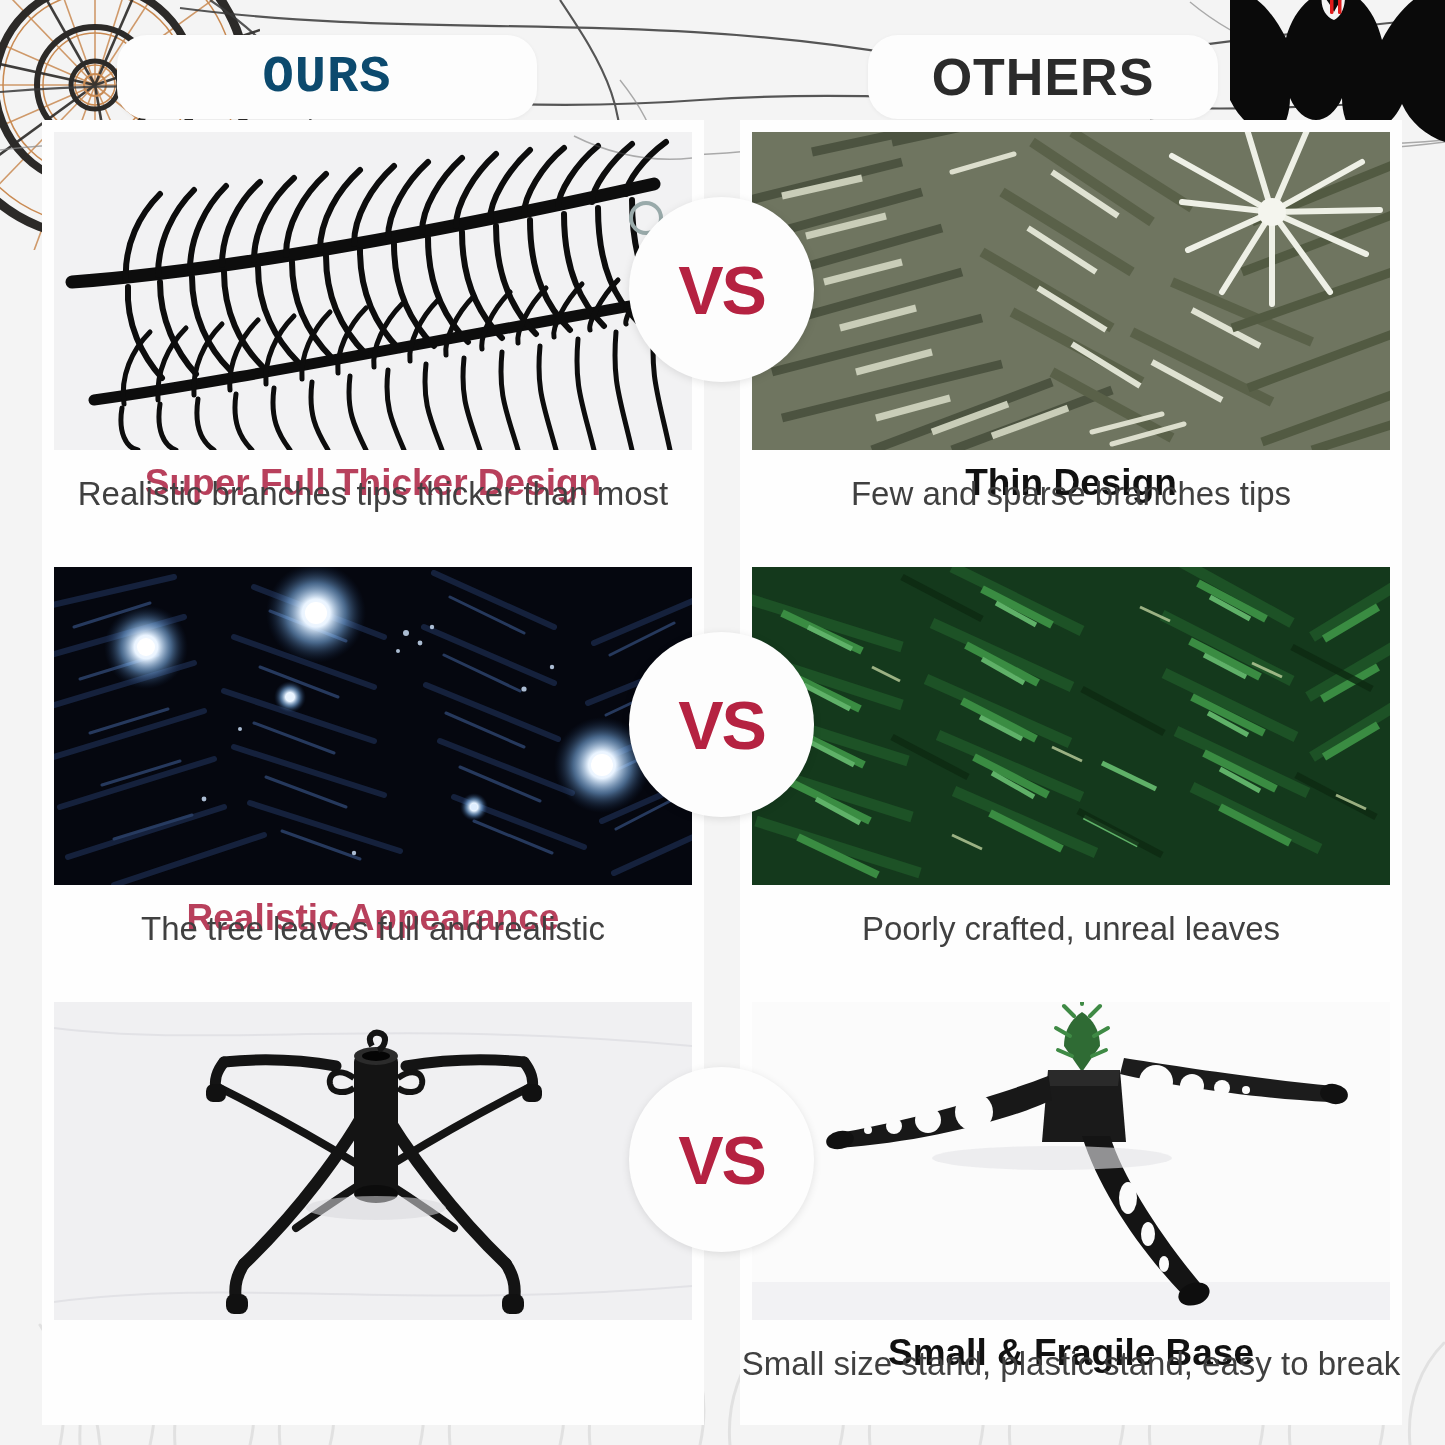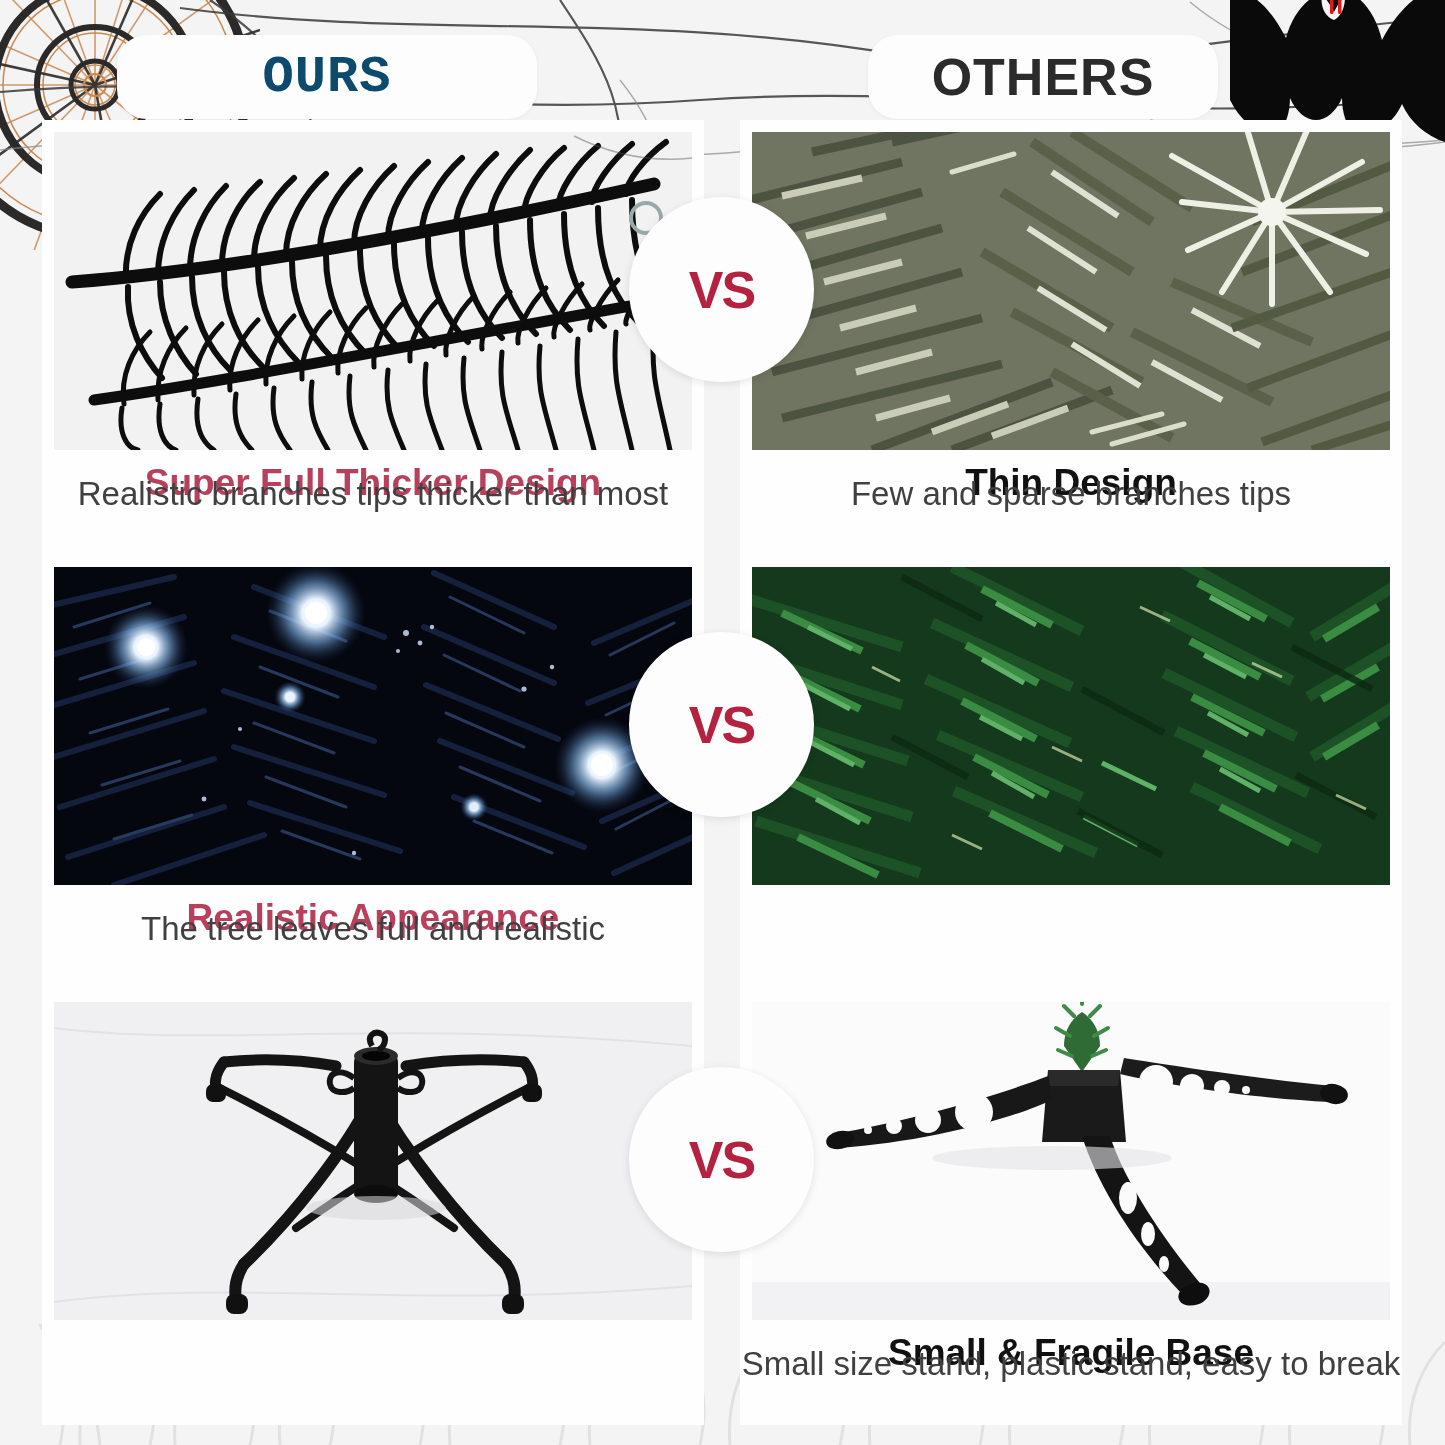--- a/index.html
+++ b/index.html
@@ -66,21 +66,21 @@
   .caption-wrap { position:absolute; left:0; top:344px; width:662px; }
 
   
   .vs-badge {
     position:absolute; z-index:6;
     width:185px; height:185px; border-radius:50%;
     background:#fdfdfd;
     display:flex; align-items:center; justify-content:center;
     box-shadow:0 2px 9px rgba(0,0,0,.10);
   }
-  .vs-badge span { font-size:52px; font-weight:bold; color:#b52241; letter-spacing:-2px;text-align:center; }
+  .vs-badge span { font-size:68px; font-weight:bold; color:#b52241; letter-spacing:-2px;text-align:center; }
   .vs-1 { left:629px; top:197px; }
   .vs-2 { left:629px; top:632px; }
   .vs-3 { left:629px; top:1067px; }
 
   
   .ph-svg { position:absolute; inset:0; width:100%; height:100%; display:block; }
 </style>
 </head>
 <body>
 
@@ -553,20 +553,21 @@
                 <path d="M300,180 L330,194"></path>
                 <path d="M500,96 L530,110"></path>
               <path d="M200,268 L230,282"></path>
                 <path d="M584,228 L614,242"></path>
                 <path d="M388,40 L418,54"></path>
             </g>
           </g>
         </svg>
       </div>
       <div class="caption-wrap">
+        <div class="caption cap-sub" style="position:relative;">Poorly crafted, unreal leaves</div>
       </div>
     </div>
   </div>
 
   <div class="row row-3">
 
     <div class="card card-left">
       <div class="photo">
         <svg class="ph-svg" viewBox="0 0 638 318" preserveAspectRatio="none">
           <rect width="638" height="318" fill="#f0f0f2"></rect>

